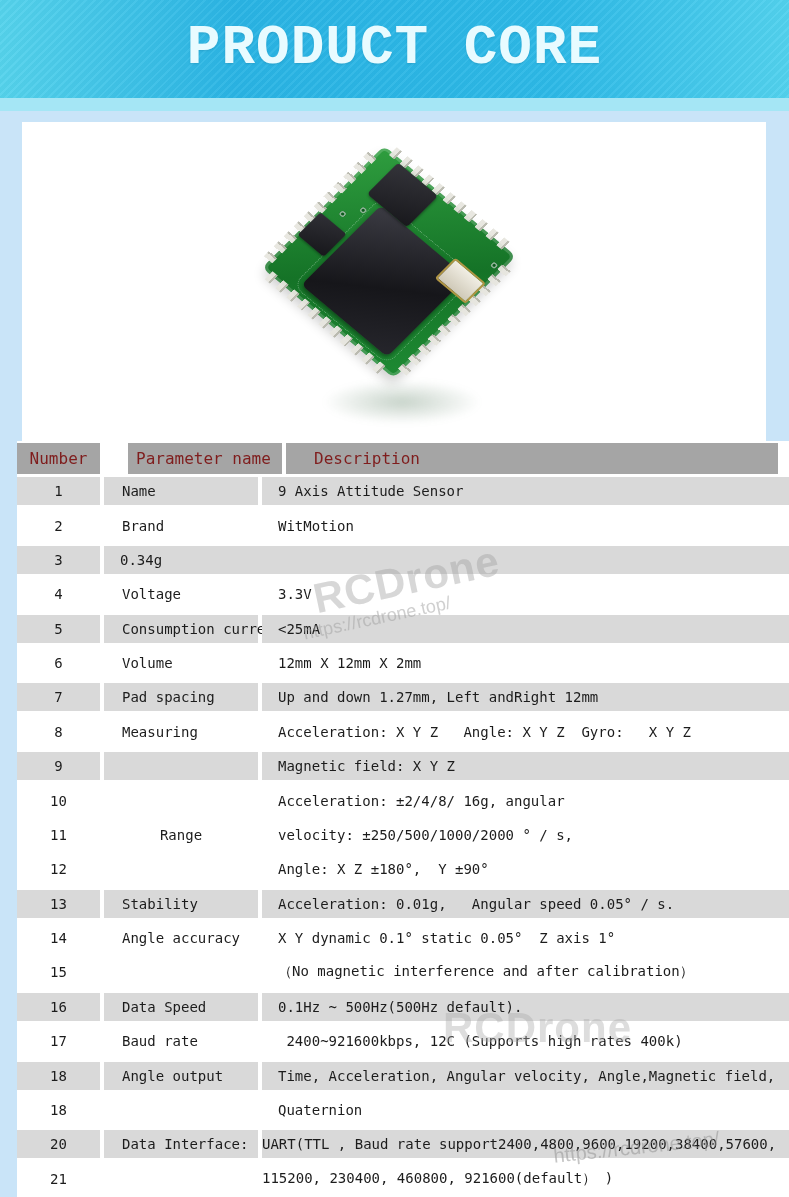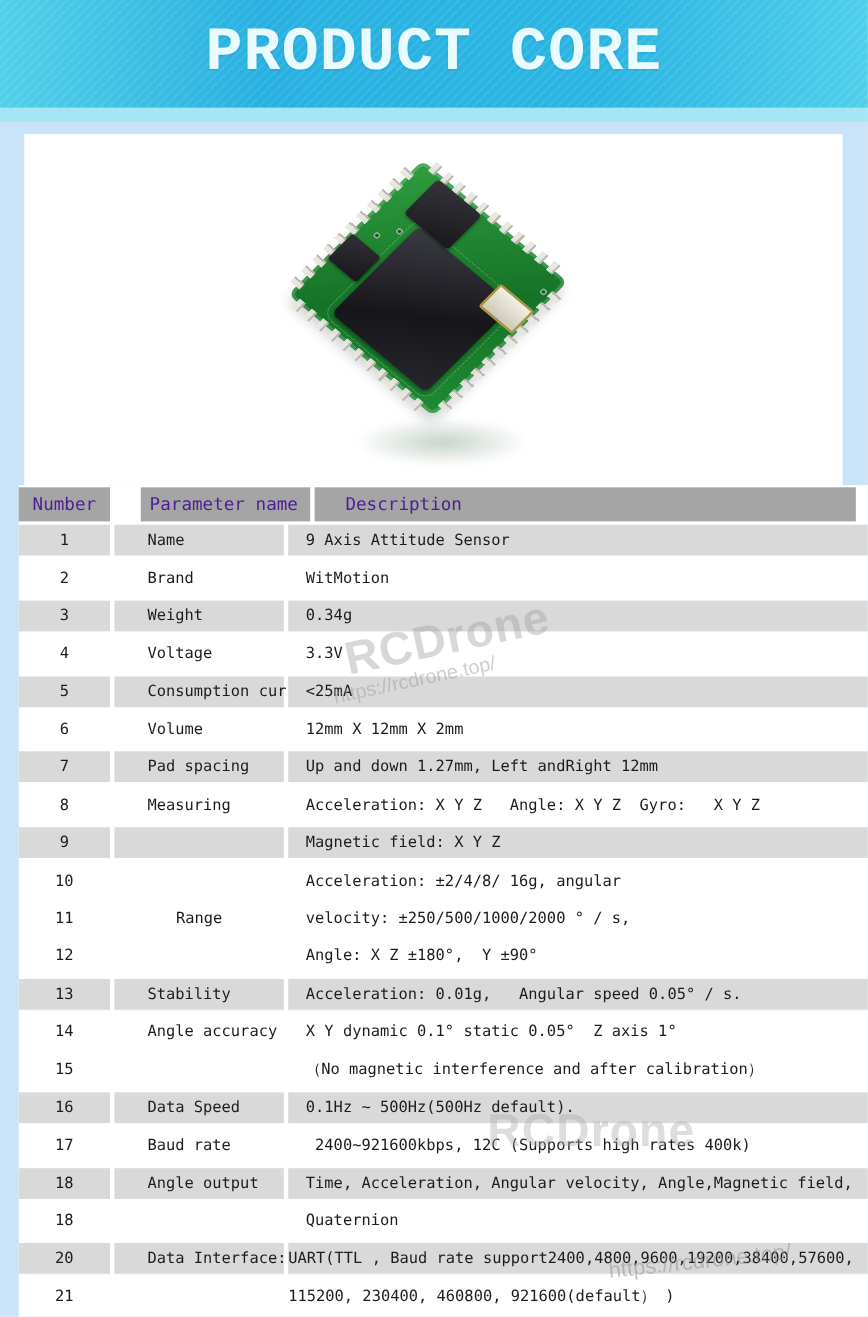--- a/index.html
+++ b/index.html
@@ -79,32 +79,32 @@
     filter:blur(3px);
   }
   
   .table-panel {
     position:absolute; left:17px; top:441px; width:772px; height:756px;
     background:#ffffff;
   }
   .spec-table { position:absolute; left:0; top:2px; width:772px; }
   .t-row { display:flex; column-gap:4px; align-items:stretch; }
   .t-head { height:31px; background:transparent; }
-  .t-head .cell { background:#a5a5a5; color:#4c1d95; font-size:16px; }
+  .t-head .cell { background:#a5a5a5; color:#7f1d1d; font-size:16px; }
   .t-body-row { height:34.38px; padding:3.2px 0; box-sizing:border-box; }
   .t-body-row .cell { background:transparent; }
   .t-body-row.shaded .cell { background:#d9d9d9; }
   .cell {
     display:flex; align-items:center;
     font-size:14px; color:#1c1c1c;
     white-space:pre; overflow:visible;
     box-sizing:border-box;
   }
   .cell-num  { width:83px; justify-content:center; flex:none; }
-  .cell-param{ width:154px; padding-left:30px; flex:none; }
+  .cell-param{ width:154px; padding-left:18px; flex:none; }
   .cell-param.center { justify-content:center; padding-left:0; }
   .cell-desc { flex:1 1 auto; padding-left:16px; margin-right:0; }
   .cell-desc.flush { padding-left:0; }
   .t-head .cell-param { padding-left:8px;margin-left:24px; }
   .t-head .cell-desc  { padding-left:28px; margin-right:11px; }
   
   .wm { position:absolute; pointer-events:none; z-index:5;
         font-family:"Liberation Sans","DejaVu Sans",sans-serif; }
   .wm-brand-1 { left:312px; top:556px; font-size:42px; font-weight:bold;
     color:rgba(160,160,160,0.42); transform:rotate(-12deg); letter-spacing:1px; }
@@ -153,21 +153,20 @@
     <div class="cell cell-param">Name</div>
     <div class="cell cell-desc">9 Axis Attitude Sensor</div>
   </div>
         <div class="t-row t-body-row">
     <div class="cell cell-num">2</div>
     <div class="cell cell-param">Brand</div>
     <div class="cell cell-desc">WitMotion</div>
   </div>
         <div class="t-row t-body-row shaded">
     <div class="cell cell-num">3</div>
-    <div class="cell cell-param">Weight</div>
     <div class="cell cell-desc">0.34g</div>
   </div>
         <div class="t-row t-body-row">
     <div class="cell cell-num">4</div>
     <div class="cell cell-param">Voltage</div>
     <div class="cell cell-desc">3.3V</div>
   </div>
         <div class="t-row t-body-row shaded">
     <div class="cell cell-num">5</div>
     <div class="cell cell-param">Consumption current</div>

